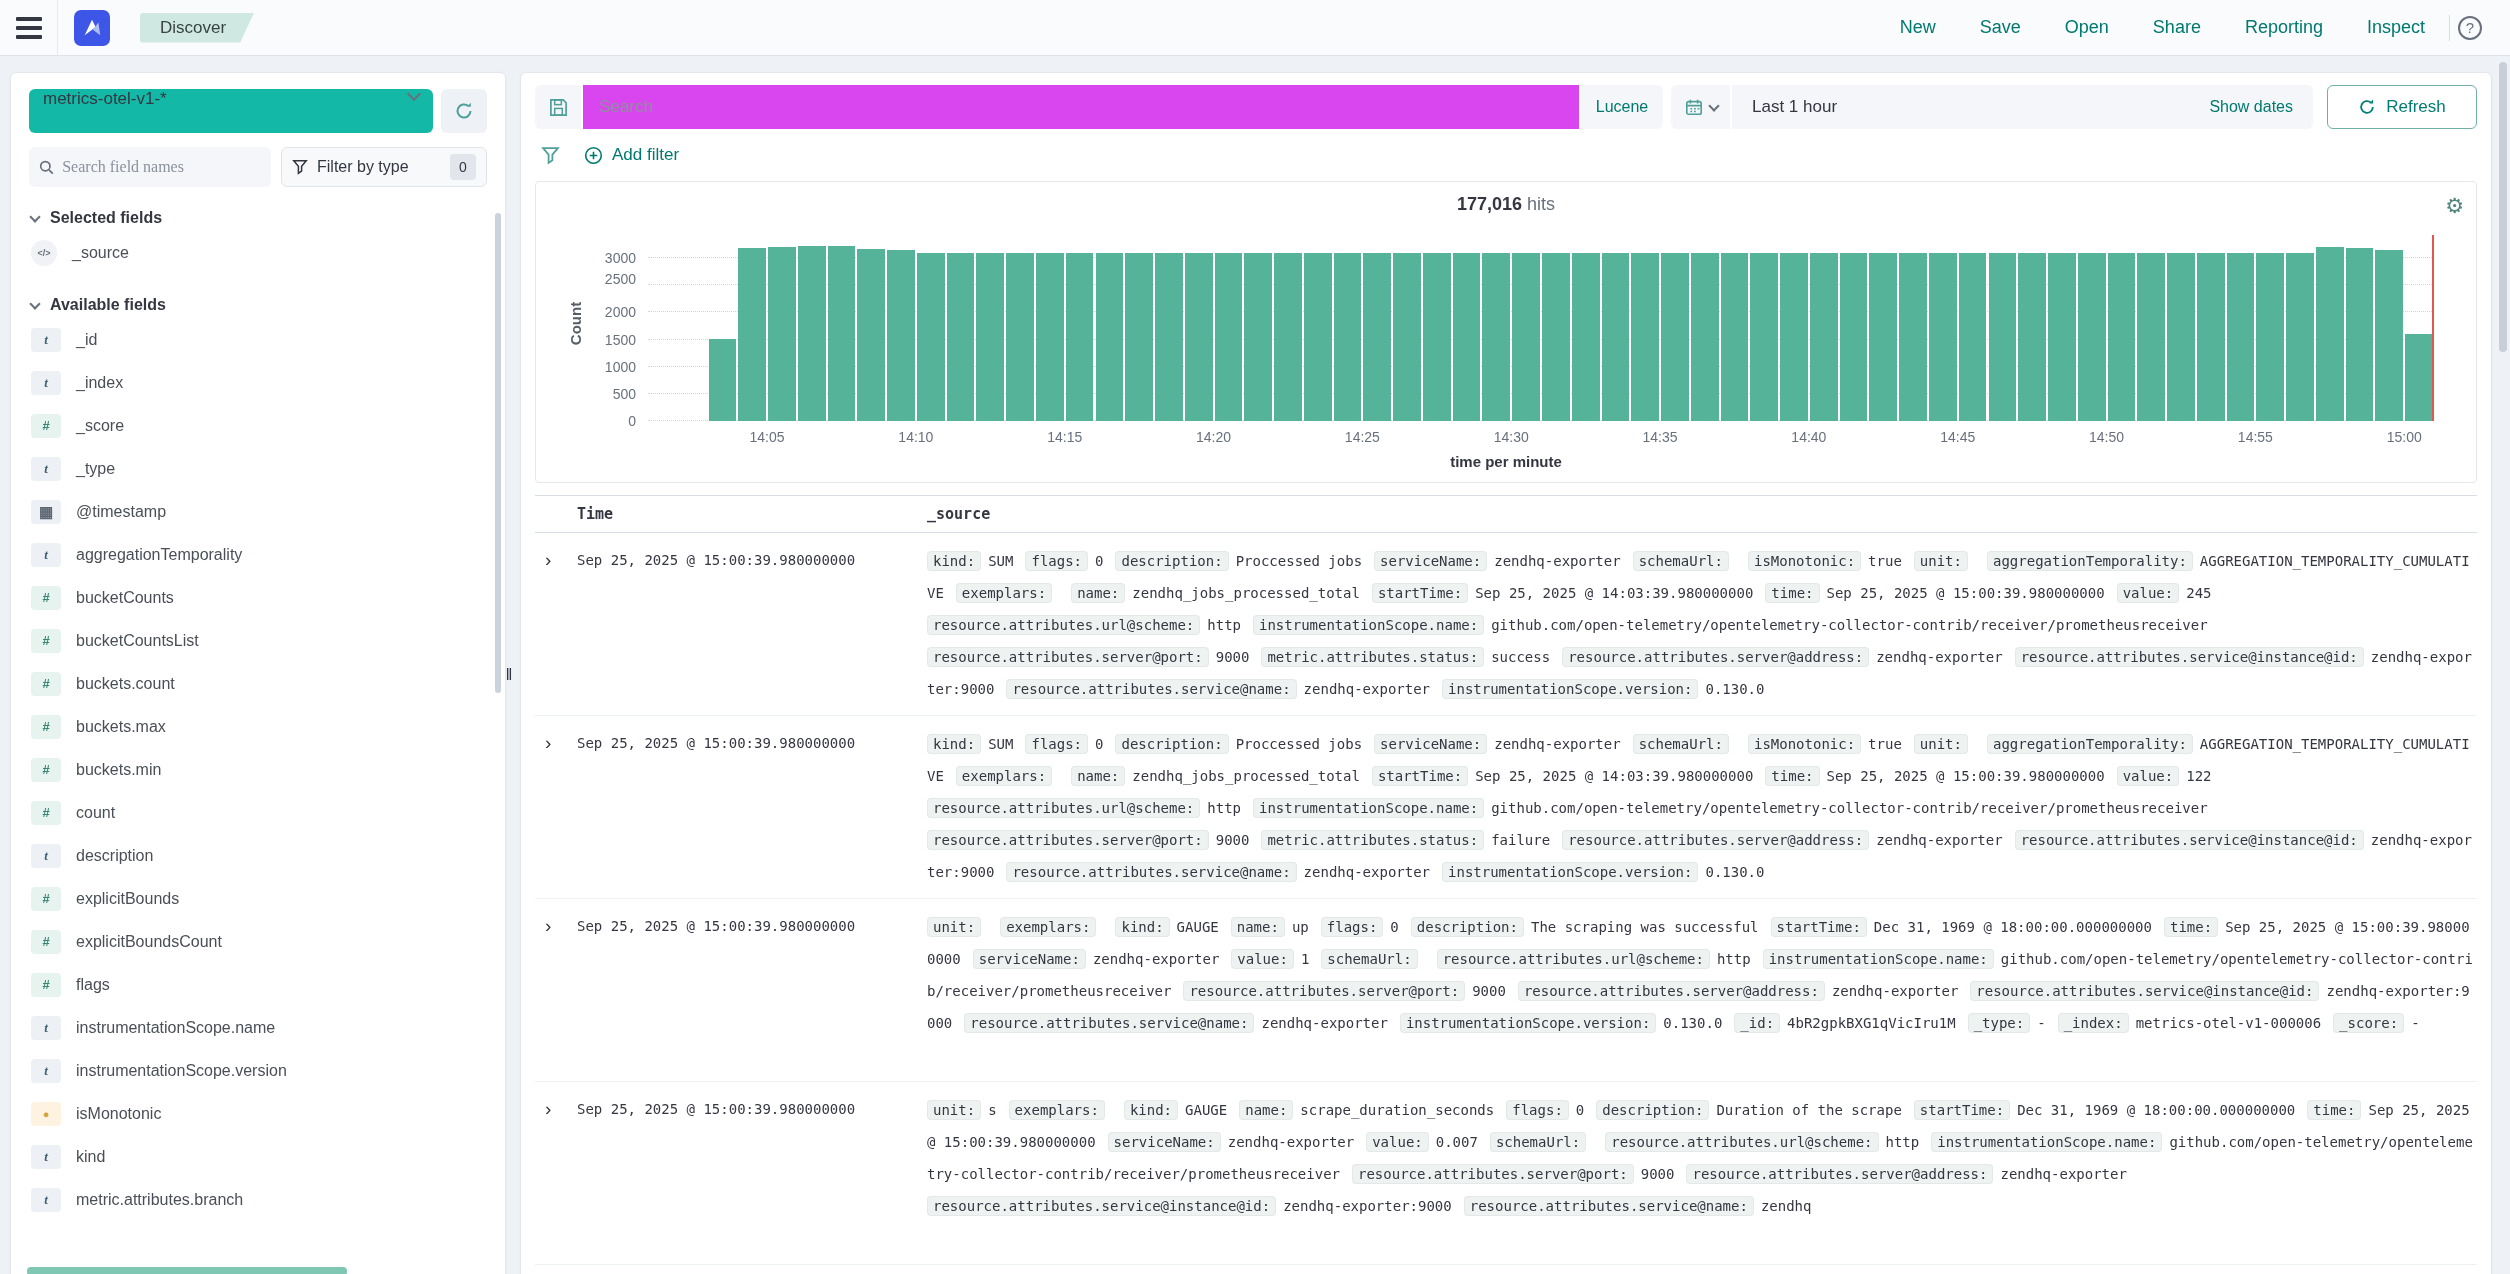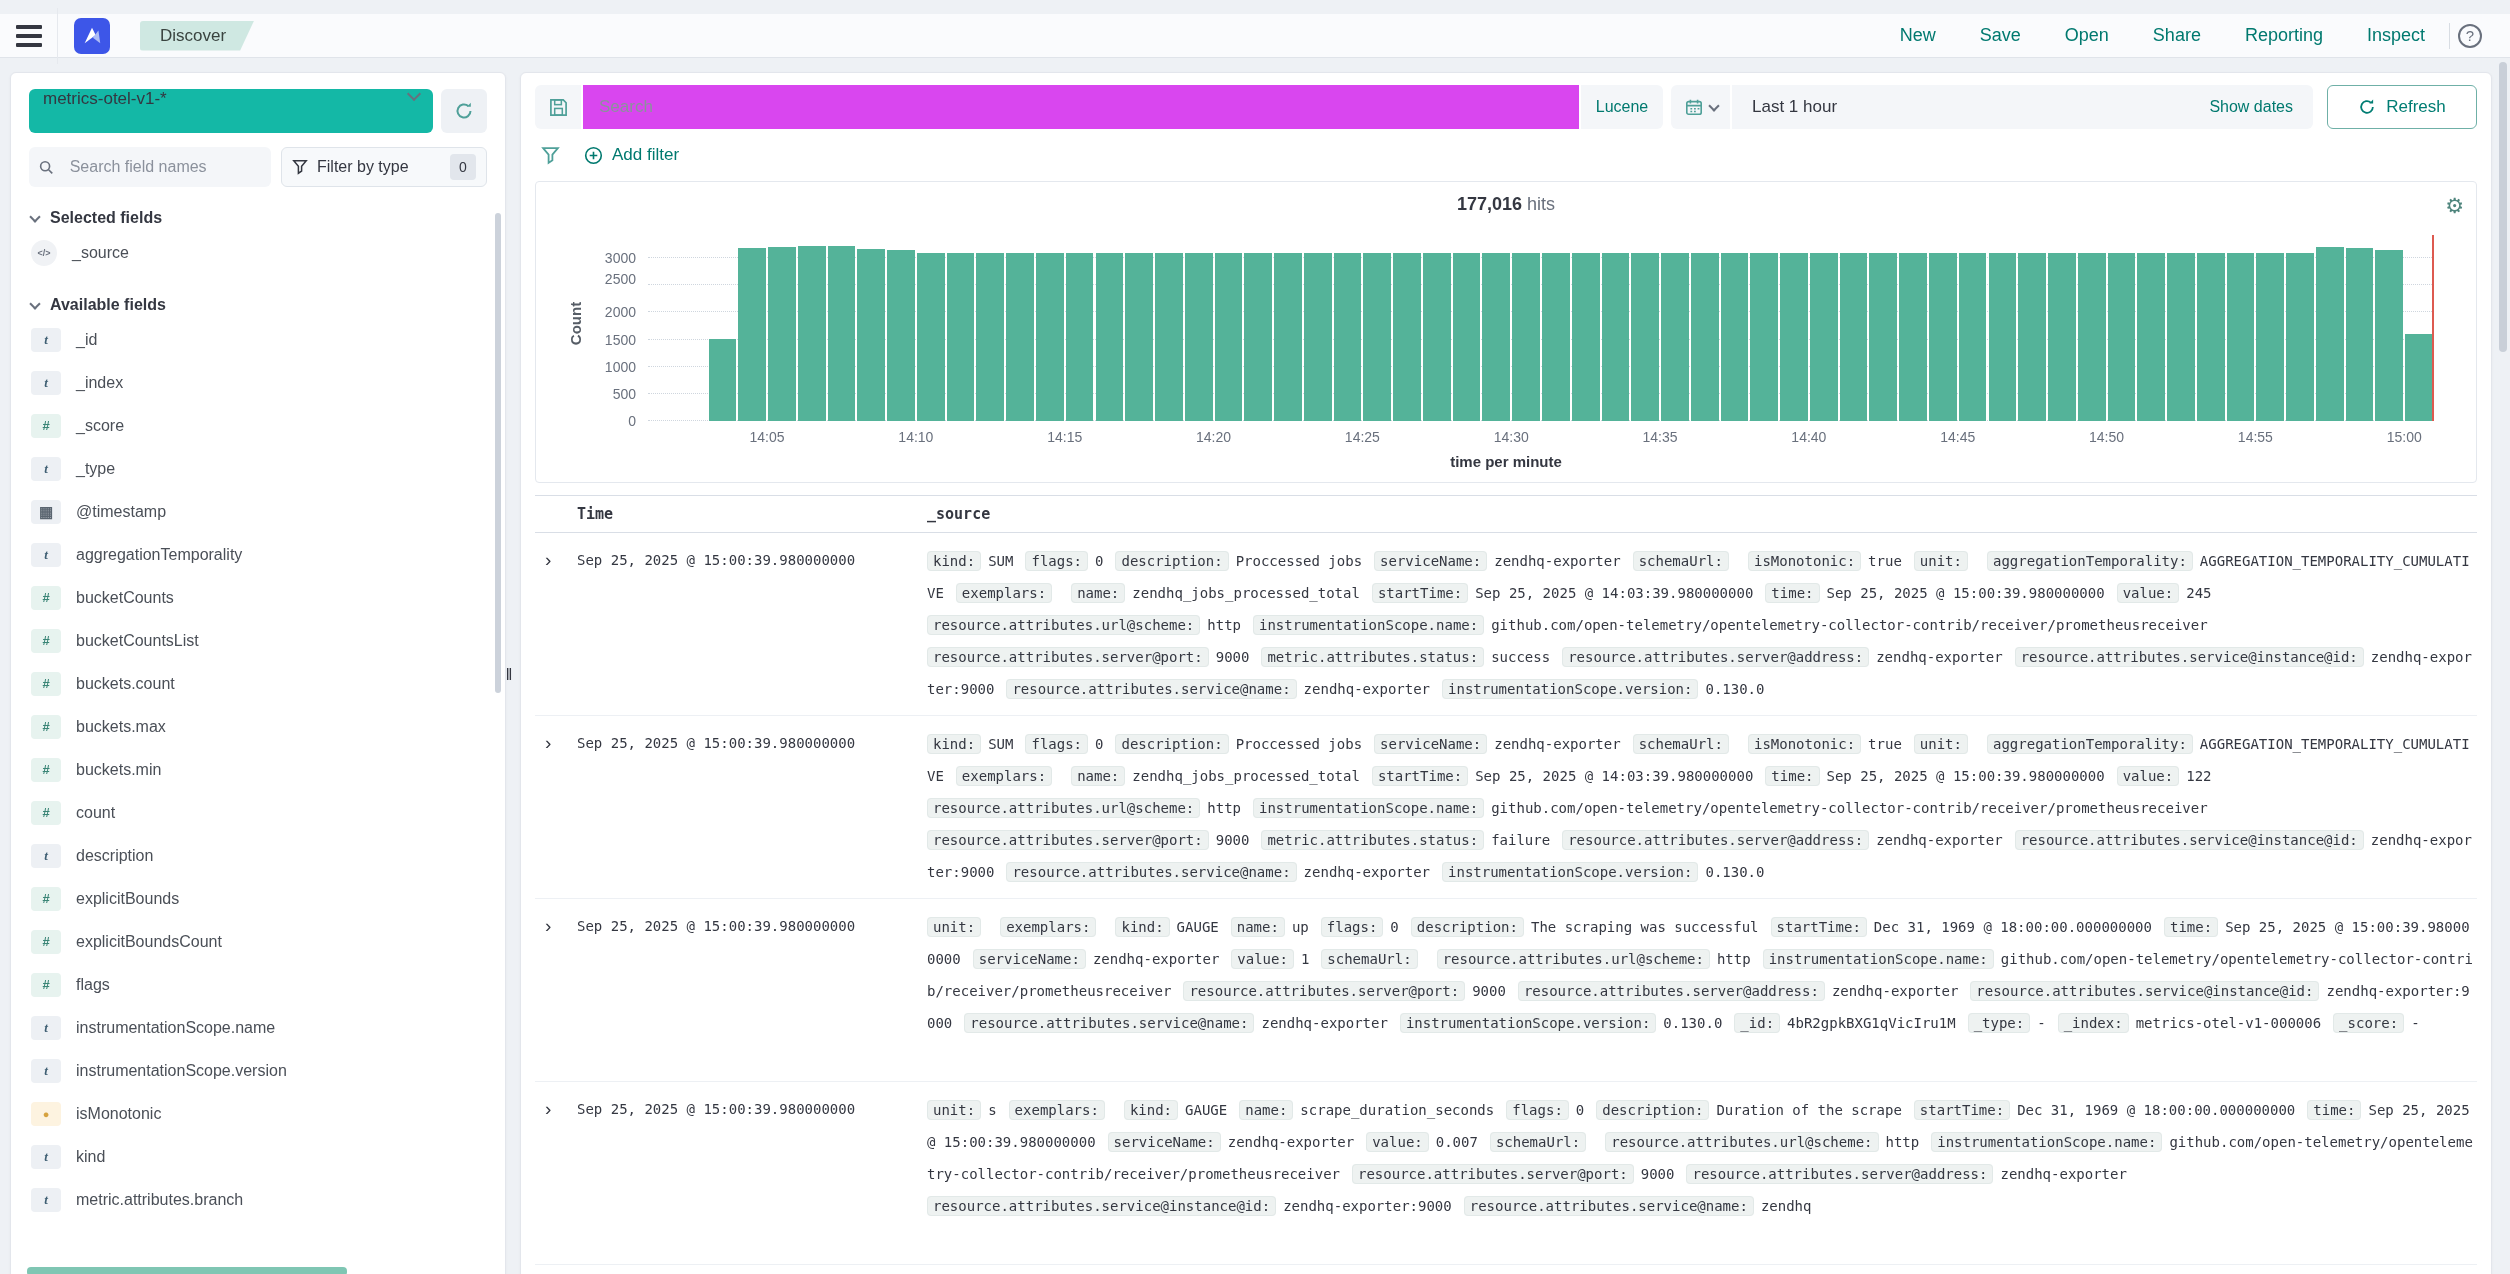--- a/index.html
+++ b/index.html
@@ -1,20 +1,20 @@
 <!DOCTYPE html>
 <html><head>
 <meta charset="utf-8">
 <style>
   * { margin:0; padding:0; box-sizing:border-box; }
   html,body { width:2510px; height:1274px; overflow:hidden; }
   body { background:#eef1f5; font-family:"Liberation Sans", sans-serif; color:#343741; position:relative; }
 
   
-  .topbar { position:absolute; left:0; top:14px; width:2510px; height:44px; background:#fafbfd;
+  .topbar { position:absolute; left:0; top:0; width:2510px; height:56px; background:#fafbfd;
             border-bottom:1px solid #e0e4ea; display:flex; align-items:center; z-index:5; }
   .hamburger { width:58px; height:56px; display:flex; flex-direction:column; justify-content:center;
                align-items:center; gap:5px; cursor:pointer; border-right:1px solid #e6e9ee; }
   .hamburger i { display:block; width:26px; height:4px; background:#343741; border-radius:1px; }
   .logo { width:36px; height:36px; border-radius:7px; background:#3d56e8; margin:0 14px 0 16px;
           display:flex; align-items:center; justify-content:center; }
   .crumb { height:30px; line-height:30px; background:#cfe8e2; color:#3a4440; font-size:17px;
            padding:0 28px 0 20px; margin-left:16px; border-radius:3px 0 0 3px;
            clip-path:polygon(0 0,100% 0,calc(100% - 14px) 100%,0 100%); }
   .topnav { margin-left:auto; display:flex; align-items:center; gap:44px; padding-right:10px; }
@@ -33,21 +33,21 @@
   .index-select { flex:1; height:44px; background:#14b8a6; border-radius:6px; display:flex;
                   padding:0 14px; font-size:17px; cursor:pointer; }
   .chev-down { width:10px; height:10px; border-right:2px solid #69707d; border-bottom:2px solid #69707d;
                transform:rotate(45deg); margin-left:auto; margin-bottom:4px; }
   .refresh-sq { width:46px; height:44px; background:#eef1f5; border-radius:6px; display:flex;
                 align-items:center; justify-content:center; cursor:pointer; }
   .field-search-row { display:flex; gap:10px; margin-top:14px; }
   .field-search { flex:1; height:40px; background:#f4f6f9; border-radius:6px; display:flex;
                   align-items:center; padding:0 10px; gap:8px; }
   .field-search input { border:0; background:transparent; outline:none; font-size:16px; width:100%;
-                        font-family:Liberation Sans, sans-serif; color:#343741;margin-left:8px; }
+                        font-family:Liberation Serif, serif; color:#343741; }
   .field-search input::placeholder { color:#8b919c; }
   .type-filter { width:206px; height:40px; background:#f7f9fb; border:1px solid #dfe4ea; border-radius:6px;
                  display:flex; align-items:center; gap:9px; padding:0 10px; font-size:16px; cursor:pointer; }
   .count-badge { margin-left:auto; width:26px; height:26px; background:#e2e6ec; border-radius:4px;
                  display:flex; align-items:center; justify-content:center; font-size:14px; color:#343741; }
   .sec-head { display:flex; align-items:center; gap:11px; font-size:16px; font-weight:bold; margin:22px 0 4px 2px; cursor:pointer; }
   .sec-head .chev-down { margin:0 0 3px 0; width:8px; height:8px; }
   .field-item { height:43px; display:flex; align-items:center; gap:15px; padding-left:2px;
                 font-size:16px; color:#4a4f57; cursor:pointer; border-radius:4px; }
   .f-icon { width:30px; height:24px; border-radius:4px; display:flex; align-items:center;

